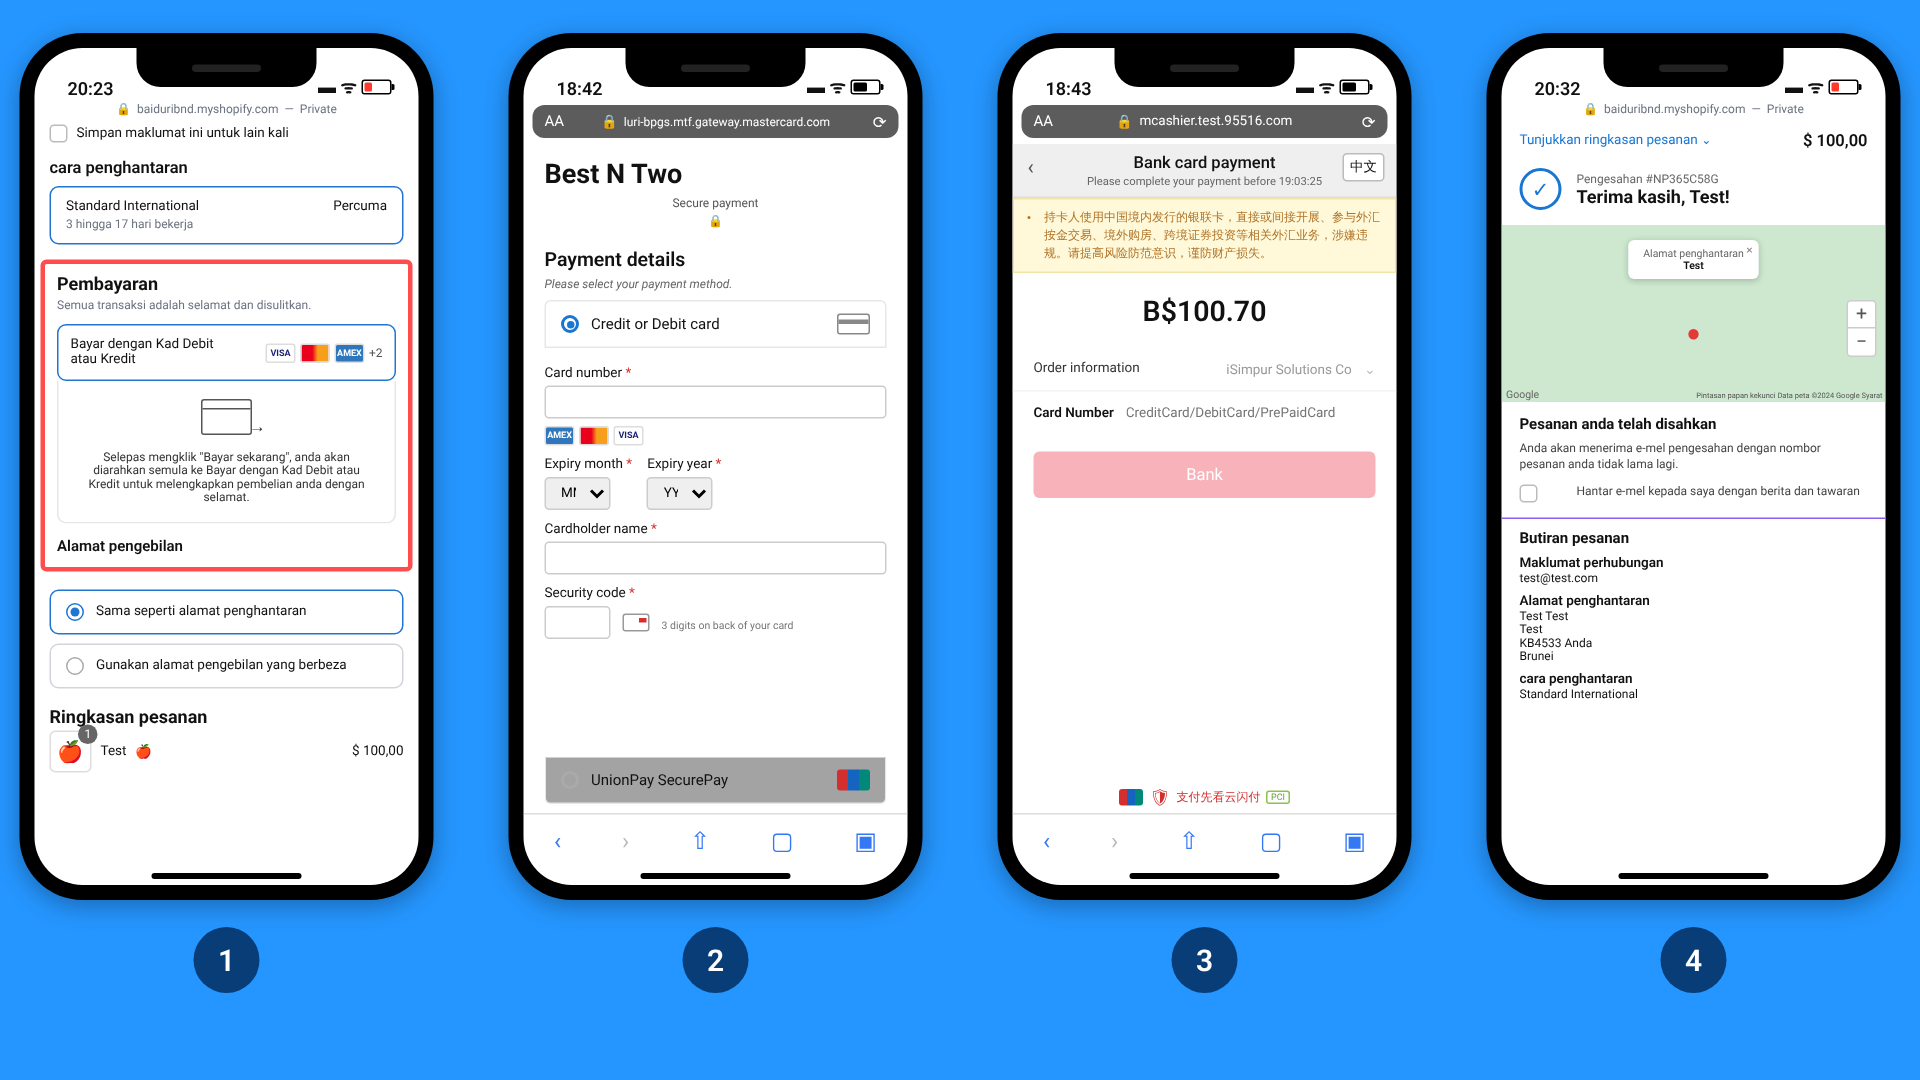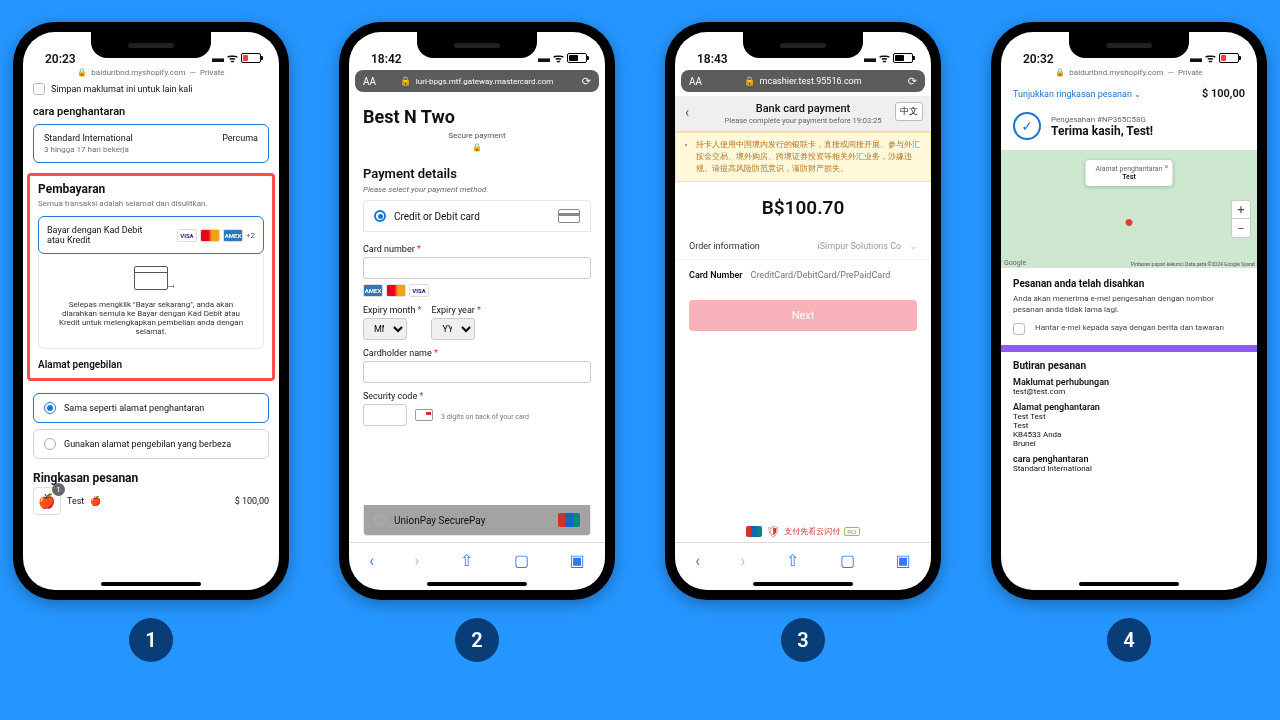--- a/index.html
+++ b/index.html
@@ -111,24 +111,24 @@
   .map{height:118px;background:#cde8cf;position:relative;margin:0;}
   .map .pop{position:absolute;top:10px;left:50%;transform:translateX(-50%);background:#fff;border-radius:4px;padding:5px 10px;font-size:7px;text-align:center;box-shadow:0 1px 4px rgba(0,0,0,.2);}
   .map .pop .t{color:#666;}
   .map .pop .x{position:absolute;top:2px;right:4px;font-size:8px;color:#888;}
   .map .pin{position:absolute;top:62px;left:50%;transform:translateX(-50%);color:#e53935;font-size:16px;}
   .map .zoom{position:absolute;right:6px;top:50px;background:#fff;border:1px solid #ccc;border-radius:3px;width:20px;}
   .map .zoom div{height:18px;display:flex;align-items:center;justify-content:center;font-size:13px;color:#555;border-bottom:1px solid #ccc;}
   .map .zoom div:last-child{border:none;}
   .map .attr{position:absolute;bottom:1px;right:2px;font-size:5px;color:#555;}
   .map .goog{position:absolute;bottom:1px;left:3px;font-size:7px;color:#666;font-weight:400;}
-  .p4-block{padding:10px 12px;border-bottom:7px solid #8b5cf6;}
+  .p4-block{padding:10px 12px;border-bottom:1px solid #8b5cf6;}
   .p4-block .h{font-size:10px;font-weight:700;margin-bottom:4px;}
   .p4-block .d{font-size:8px;color:#444;line-height:1.4;}
-  .p4-check{display:flex;gap:4px;margin-top:8px;font-size:8px;color:#444;}
+  .p4-check{display:flex;gap:20px;margin-top:8px;font-size:8px;color:#444;}
   .p4-ord{padding:8px 12px;font-size:8px;}
   .p4-ord .h{font-size:10px;font-weight:700;margin-bottom:6px;}
   .p4-ord .lbl{font-weight:600;margin-top:6px;font-size:9px;}
 </style>
 </head>
 <body>
 
 <div class="phone-wrap">
 <div class="phone">
   <div class="notch"></div>
@@ -326,21 +326,21 @@
       </ul>
       <div class="p3-amount">B$100.70</div>
       <div class="p3-row">
         <span>Order information</span>
         <span><span class="r">iSimpur Solutions Co</span><span class="chev"> ⌄</span></span>
       </div>
       <div class="p3-input-row">
         <span style="font-weight:600;">Card Number</span>
         <input placeholder="CreditCard/DebitCard/PrePaidCard" style="">
       </div>
-      <div class="p3-next">Next</div>
+      <div class="p3-next">Bank</div>
       <div style="flex:1"></div>
       <div class="p3-footer">
         <div class="l1">
           <span class="up-sm"></span>
           <span style="font-size:11px;">🛡</span>
           <span style="font-family:cursive;">支付先看云闪付</span>
           <span class="pci">PCI</span>
         </div>
       </div>
       <div class="safari-bar">

